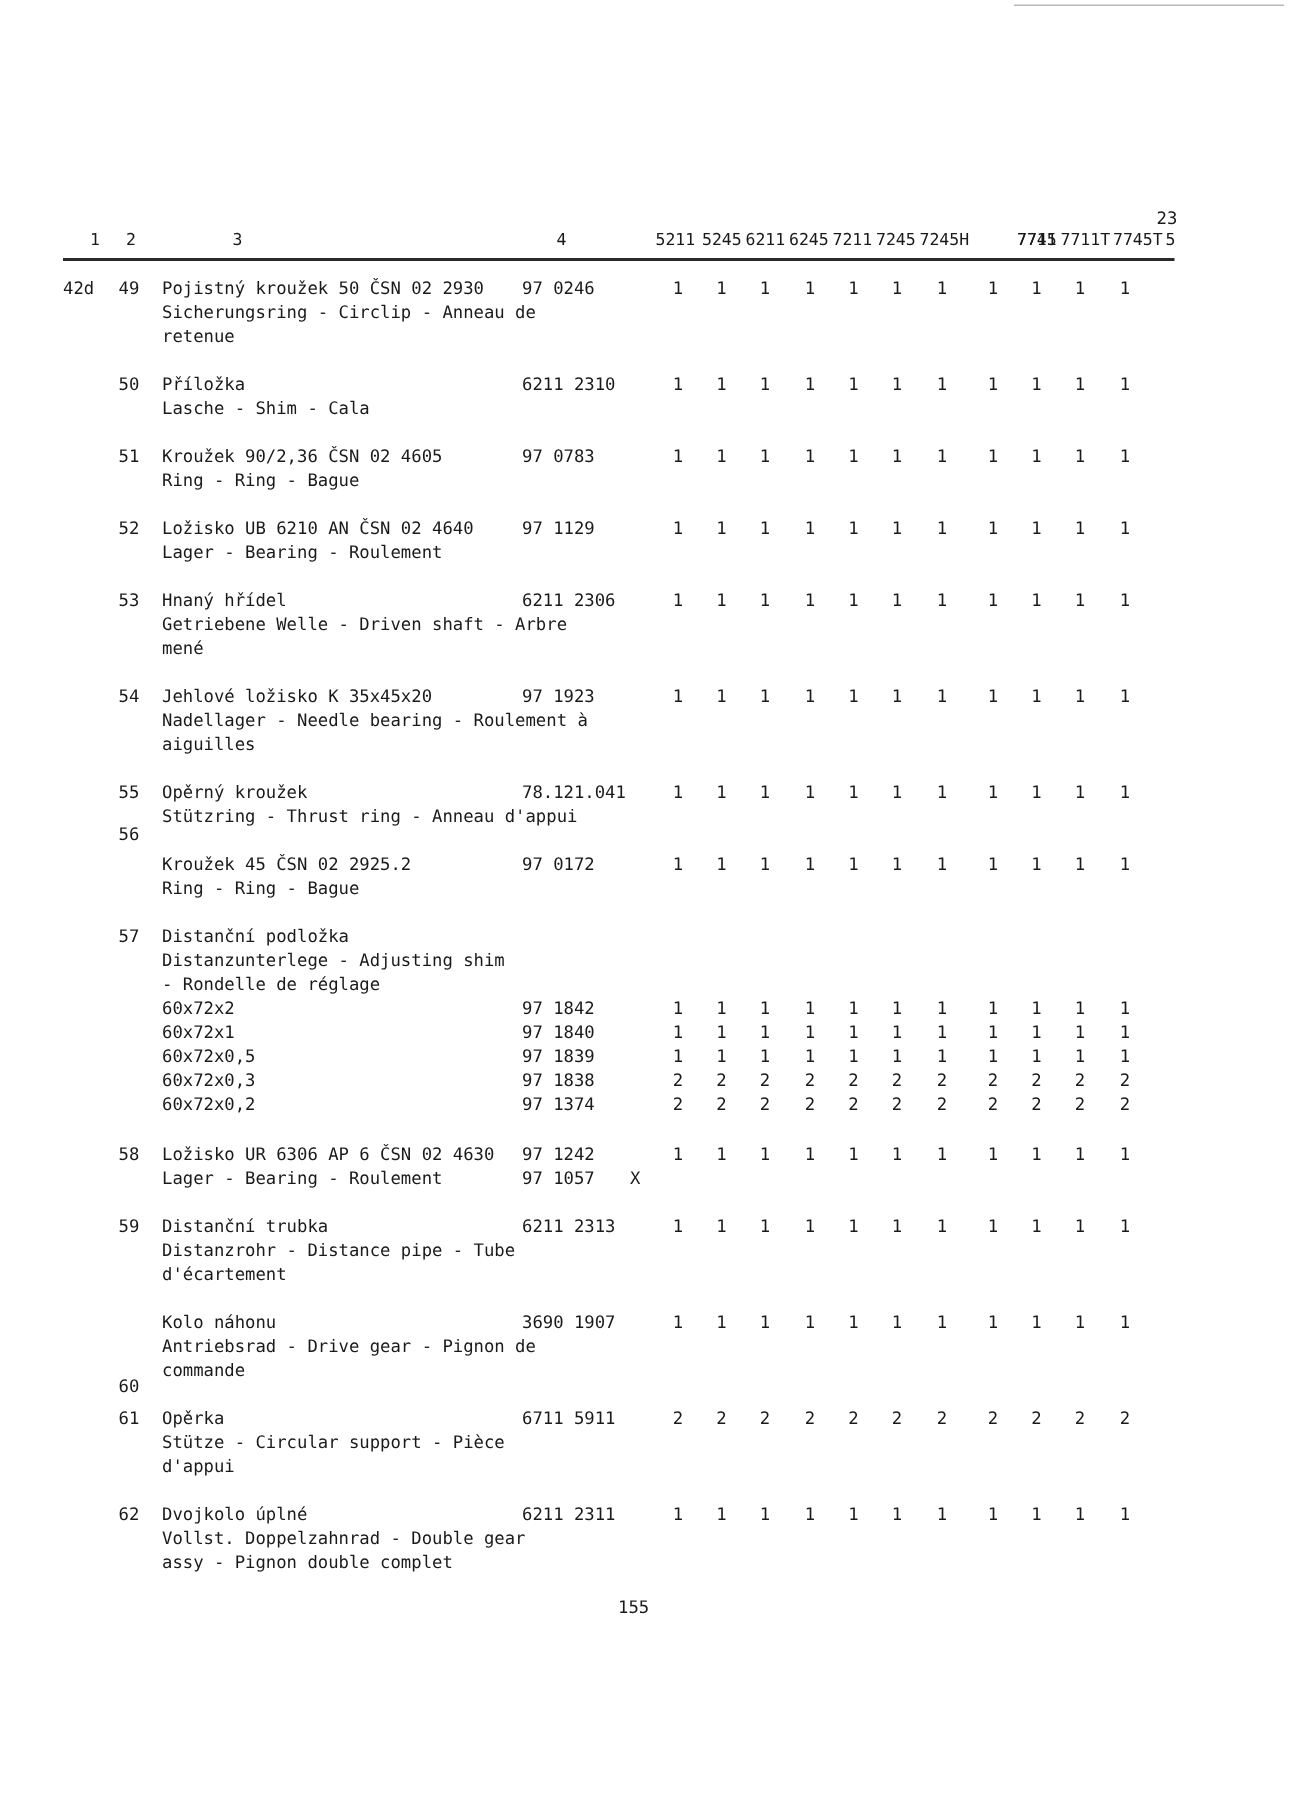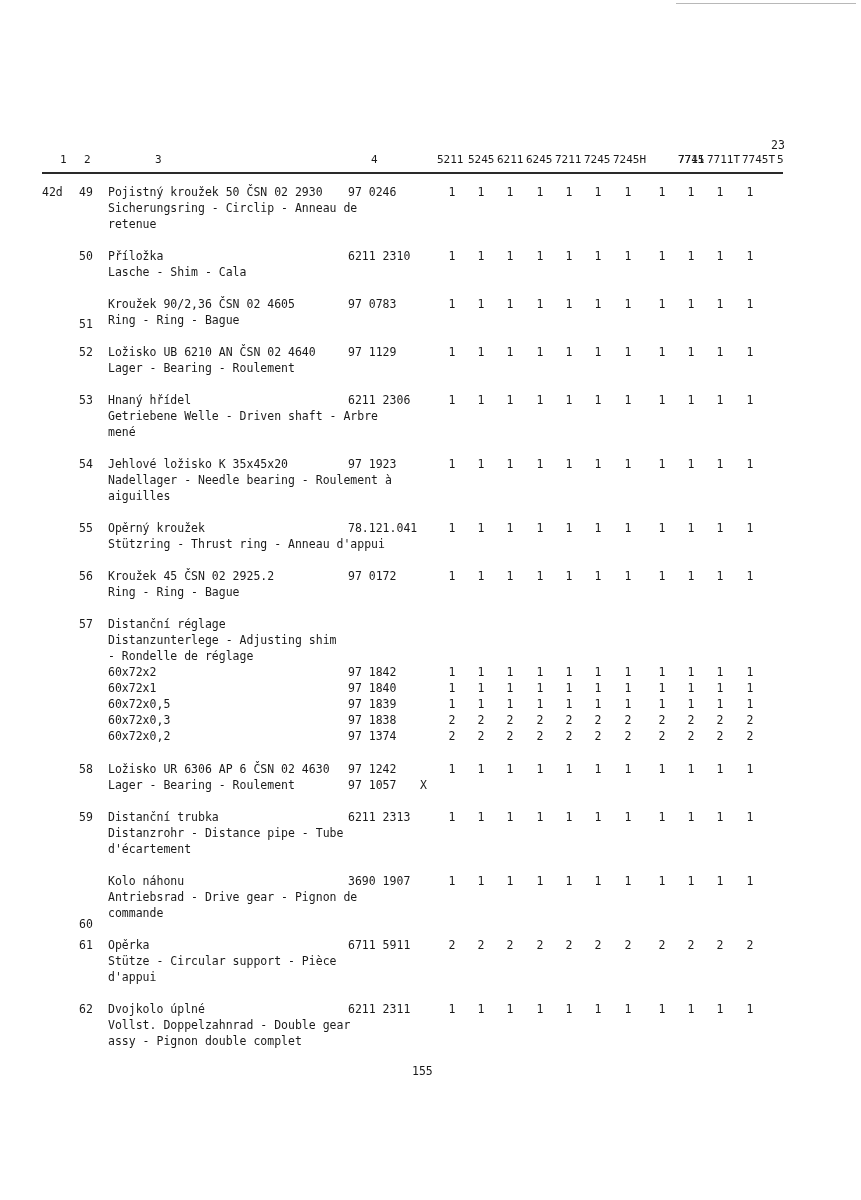--- a/index.html
+++ b/index.html
@@ -106,21 +106,21 @@
     <div class="qty" style="left:471px;top:248px;">1</div>
     <div class="qty" style="left:500px;top:248px;">1</div>
     <div class="qty" style="left:530px;top:248px;">1</div>
     <div class="qty" style="left:559px;top:248px;">1</div>
     <div class="qty" style="left:588px;top:248px;">1</div>
     <div class="qty" style="left:618px;top:248px;">1</div>
     <div class="qty" style="left:652px;top:248px;">1</div>
     <div class="qty" style="left:681px;top:248px;">1</div>
     <div class="qty" style="left:710px;top:248px;">1</div>
     <div class="qty" style="left:740px;top:248px;">1</div>
-    <div class="abs" style="left:79px;top:296px;margin-top:20px;">51</div>
+    <div class="abs" style="left:79px;top:296px;">51</div>
     <div class="abs" style="left:108px;top:296px;">Kroužek 90/2,36 ČSN 02 4605</div>
     <div class="abs" style="left:108px;top:312px;">Ring - Ring - Bague</div>
     <div class="abs" style="left:348px;top:296px;">97 0783</div>
     <div class="qty" style="left:442px;top:296px;">1</div>
     <div class="qty" style="left:471px;top:296px;">1</div>
     <div class="qty" style="left:500px;top:296px;">1</div>
     <div class="qty" style="left:530px;top:296px;">1</div>
     <div class="qty" style="left:559px;top:296px;">1</div>
     <div class="qty" style="left:588px;top:296px;">1</div>
     <div class="qty" style="left:618px;top:296px;">1</div>
@@ -183,37 +183,37 @@
     <div class="qty" style="left:471px;top:520px;">1</div>
     <div class="qty" style="left:500px;top:520px;">1</div>
     <div class="qty" style="left:530px;top:520px;">1</div>
     <div class="qty" style="left:559px;top:520px;">1</div>
     <div class="qty" style="left:588px;top:520px;">1</div>
     <div class="qty" style="left:618px;top:520px;">1</div>
     <div class="qty" style="left:652px;top:520px;">1</div>
     <div class="qty" style="left:681px;top:520px;">1</div>
     <div class="qty" style="left:710px;top:520px;">1</div>
     <div class="qty" style="left:740px;top:520px;">1</div>
-    <div class="abs" style="left:79px;top:568px;text-align:right;">56</div>
+    <div class="abs" style="left:79px;top:548px;text-align:right;">56</div>
     <div class="abs" style="left:108px;top:568px;">Kroužek 45 ČSN 02 2925.2</div>
     <div class="abs" style="left:108px;top:584px;">Ring - Ring - Bague</div>
     <div class="abs" style="left:348px;top:568px;">97 0172</div>
     <div class="qty" style="left:442px;top:568px;">1</div>
     <div class="qty" style="left:471px;top:568px;">1</div>
     <div class="qty" style="left:500px;top:568px;">1</div>
     <div class="qty" style="left:530px;top:568px;">1</div>
     <div class="qty" style="left:559px;top:568px;">1</div>
     <div class="qty" style="left:588px;top:568px;">1</div>
     <div class="qty" style="left:618px;top:568px;">1</div>
     <div class="qty" style="left:652px;top:568px;">1</div>
     <div class="qty" style="left:681px;top:568px;">1</div>
     <div class="qty" style="left:710px;top:568px;">1</div>
     <div class="qty" style="left:740px;top:568px;">1</div>
     <div class="abs" style="left:79px;top:616px;">57</div>
-    <div class="abs" style="left:108px;top:616px;">Distanční réglage</div>
+    <div class="abs" style="left:108px;top:616px;">Distanční podložka</div>
     <div class="abs" style="left:108px;top:632px;">Distanzunterlege - Adjusting shim</div>
     <div class="abs" style="left:108px;top:648px;">- Rondelle de réglage</div>
     <div class="abs" style="left:108px;top:664px;">60x72x2</div>
     <div class="abs" style="left:348px;top:664px;">97 1842</div>
     <div class="qty" style="left:442px;top:664px;">1</div>
     <div class="qty" style="left:471px;top:664px;">1</div>
     <div class="qty" style="left:500px;top:664px;">1</div>
     <div class="qty" style="left:530px;top:664px;">1</div>
     <div class="qty" style="left:559px;top:664px;">1</div>
     <div class="qty" style="left:588px;top:664px;">1</div>

